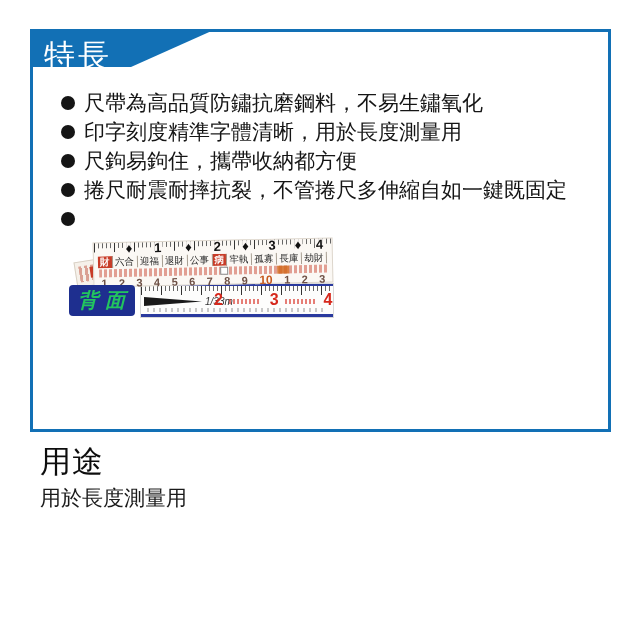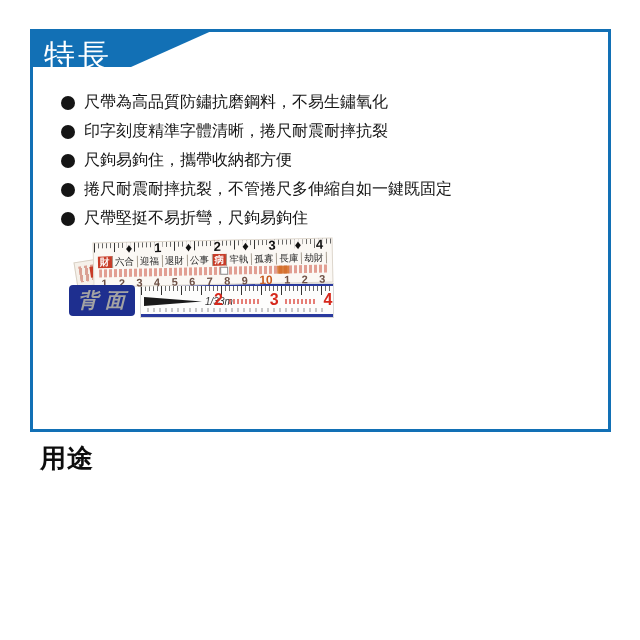--- a/index.html
+++ b/index.html
@@ -18,21 +18,21 @@
     position:absolute; left:-3px; top:-3px; width:186px; height:38px;
     background:#1270B5; color:#fff;
     clip-path:polygon(0 0, 100% 0, calc(100% - 85px) 100%, 0 100%);
     font-size:31px; letter-spacing:3px; padding:6px 0 0 14px;
   }
   .bullets {
     position:absolute; left:28px; top:56px; list-style:none; width:540px;
   }
   .bullets li {
     display:flex; align-items:center; gap:9px; height:29px;
-    font-size:16px; color:#151515; white-space:nowrap;
+    font-size:21px; color:#151515; white-space:nowrap;
   }
   .dot { width:14px; height:14px; border-radius:50%; background:#151515; flex:none; }
 
   
   .photo-front {
     position:absolute; left:60px; top:208px; width:240px; height:45px;
     background:#fbf8f4; border:1px solid #ddd6cc; transform:rotate(-1.2deg);
     z-index:2;
   }
   .frag-tape {
@@ -65,21 +65,21 @@
     background:#fff; border:1px solid #888; }
   .redrow .obox { position:absolute; left:78%; top:0; width:12px; height:8px;
     background:#D2691E; opacity:.85; }
   .bot-nums { display:flex; justify-content:space-between; padding:0 7px; margin-top:1px;
     font-size:11px; font-weight:bold; color:#6E5146; line-height:11px; }
   .bot-nums .hl { color:#C65A1E; font-size:12px; }
 
   
   .back-label {
     position:absolute; left:36px; top:253px; width:66px; height:31px;
-    background:#1E2F8F; border-radius:4px; color:#a3a3a3; text-align:center;
+    background:#1E2F8F; border-radius:4px; color:#22c55e; text-align:center;
     font-size:20px; font-weight:bold; font-style:italic; letter-spacing:7px;
     line-height:30px; padding-left:6px; z-index:2;
   }
   .photo-back {
     position:absolute; left:108px; top:252px; width:192px; height:33px;
     background:#fdfdfc; border-top:2px solid #2A3A9E; border-bottom:3px solid #2A3A9E;
     box-shadow:0 0 0 1px #d9d9d9;
   }
   .photo-back .ticks { height:8px; }
   .wedge { position:absolute; left:3px; top:11px; width:58px; height:9px; background:#1a1a1a;
@@ -89,21 +89,21 @@
   .bn { position:absolute; top:6px; font-size:16px; font-weight:bold; color:#D6281C;
     line-height:16px; }
   .bn2{left:38%}.bn3{left:67%}.bn4{left:95%}
   .rstr { position:absolute; top:13px; height:5px; width:32px;
     background:repeating-linear-gradient(90deg, rgba(214,40,28,.6) 0 2px, transparent 2px 4px); }
   .r1{left:46%}.r2{left:75%}
   .gstr { position:absolute; bottom:2px; left:6px; right:6px; height:4px;
     background:repeating-linear-gradient(90deg, rgba(120,120,120,.4) 0 2px, transparent 2px 6px); }
 
   
-  .usage-title { position:absolute; left:40px; top:441px; font-size:26px; font-weight:bold;
+  .usage-title { position:absolute; left:40px; top:441px; font-size:31px; font-weight:normal;
     color:#0d0d0d; letter-spacing:1px; }
   .usage-desc  { position:absolute; left:40px; top:484px; font-size:21px; color:#1a1a1a; }
 </style>
 </head>
 <body>
 
 <div class="page">
 
   <section class="feature-box">
 
@@ -111,33 +111,32 @@
       <span>特長</span>
     </div>
 
     <ul class="bullets">
       <li>
         <span class="dot"></span>
         <span>尺帶為高品質防鏽抗磨鋼料，不易生鏽氧化</span>
       </li>
       <li>
         <span class="dot"></span>
-        <span>印字刻度精準字體清晰，捲尺耐震耐摔抗裂</span>
+        <span>印字刻度精準字體清晰，用於長度測量用</span>
       </li>
       <li>
         <span class="dot"></span>
         <span>尺鉤易鉤住，攜帶收納都方便</span>
       </li>
       <li>
         <span class="dot"></span>
         <span>捲尺耐震耐摔抗裂，不管捲尺多伸縮自如一鍵既固定</span>
       </li>
       <li>
         <span class="dot"></span>
-        <span>尺帶堅挺不易折彎，尺鉤易鉤住</span>
       </li>
     </ul>
 
     <div class="frag-tape">
       <div class="frag-stripes"></div>
       <div class="frag-box"></div>
     </div>
 
     <div class="photo-front">
       <div class="ticks top-nums">
@@ -193,14 +192,15 @@
       <span class="bn bn3">3</span>
       <span class="bn bn4">4</span>
       <span class="rstr r1"></span>
       <span class="rstr r2"></span>
       <span class="gstr"></span>
     </div>
 
   </section>
 
   <h2 class="usage-title">用途</h2>
+  <p class="usage-desc">用於長度測量用</p>
 
 </div>
 
 </body></html>

